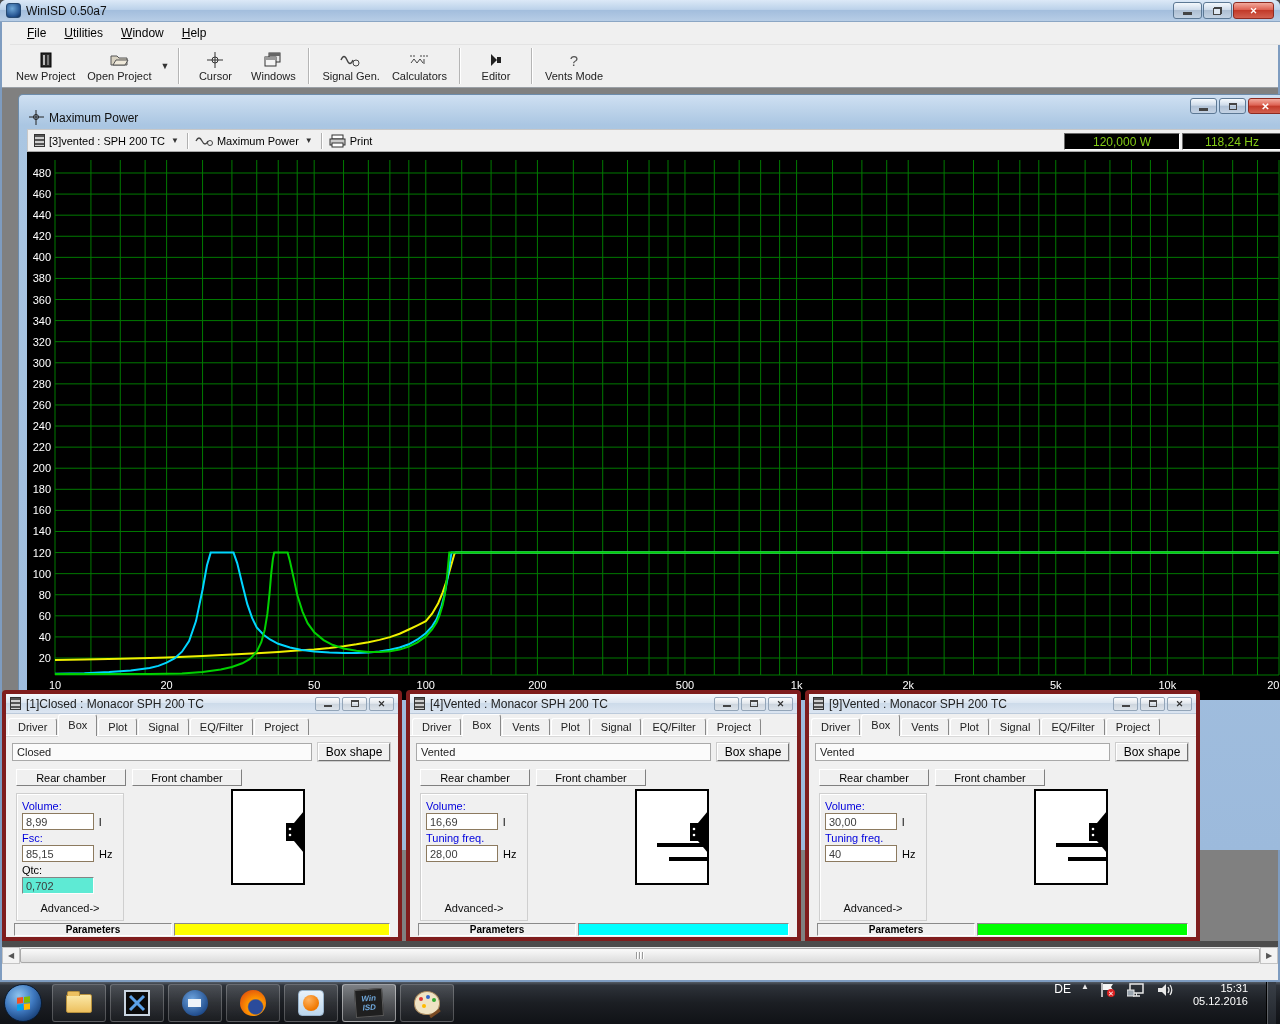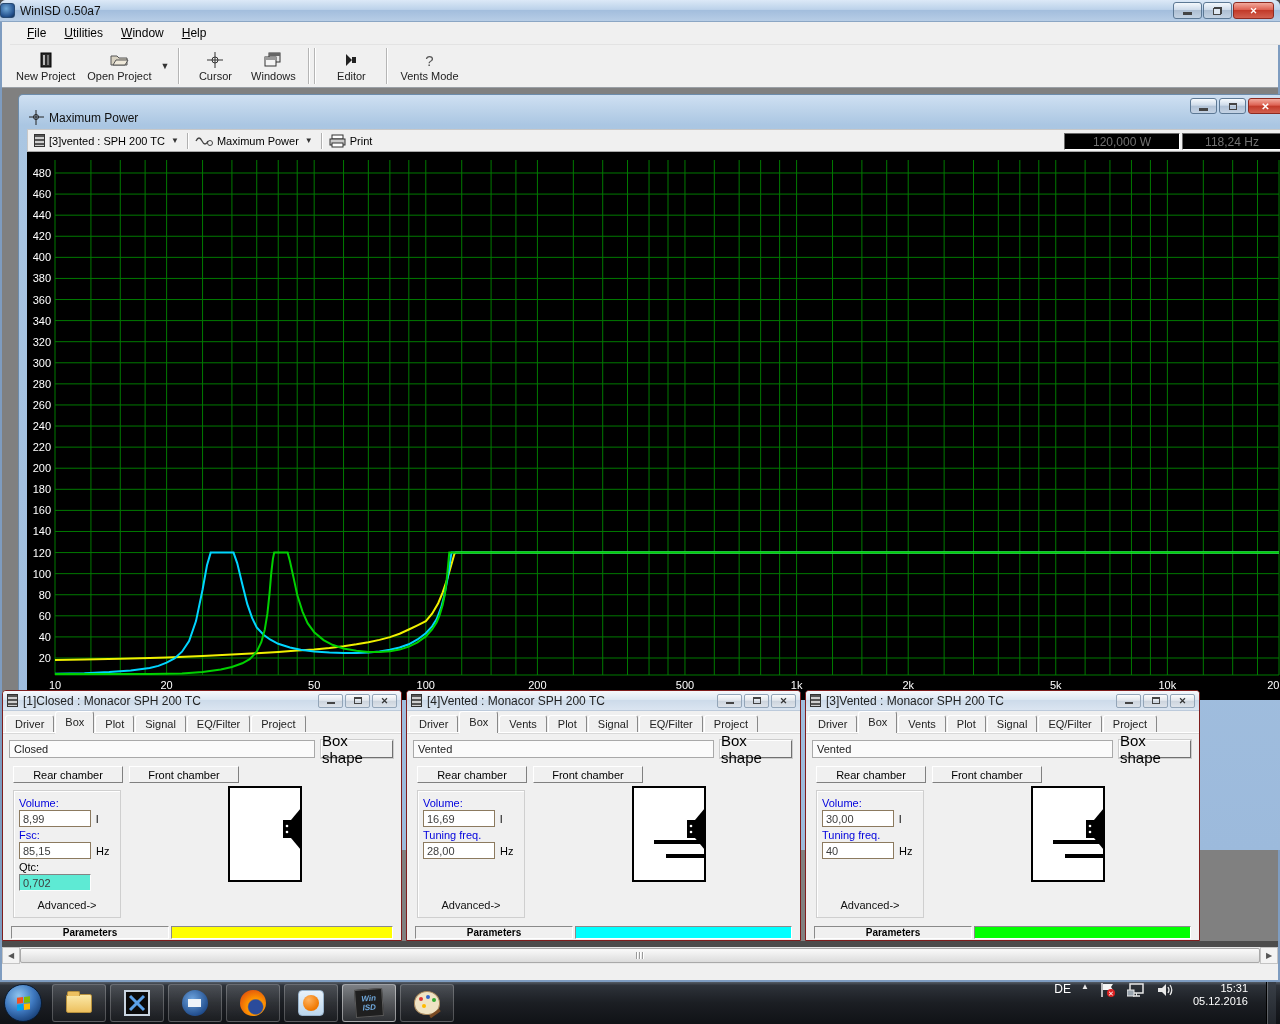--- a/index.html
+++ b/index.html
@@ -5,21 +5,21 @@
   * { margin:0; padding:0; box-sizing:border-box; }
   html,body { width:1280px; height:1024px; overflow:hidden; background:#000; }
   body { font-family:"Liberation Sans", sans-serif; font-size:12px; color:#000; }
   #screen { position:relative; width:1280px; height:1024px; background:#4d4d4d; }
 
   
   .main-window { position:absolute; left:0; top:0; width:1280px; height:982px;
     border:2px solid #7e9cc0; border-top:none; border-radius:6px 6px 0 0; background:#f0f0f0; }
   .titlebar { position:absolute; left:-2px; top:0; width:1280px; height:22px;
     background:linear-gradient(180deg,#dcE9f7 0%,#bcd2ea 45%,#a3bedd 50%,#b7cde6 100%);
-    border-bottom:1px solid #8ba6c4; border-radius:6px 6px 0 0; display:flex; align-items:center; }
+    border-bottom:1px solid #8ba6c4; border-radius:6px 6px 0 0; display:flex; align-items:center; padding-left:6px; }
   .titlebar .app-icon { width:15px; height:15px; border-radius:3px; margin-right:5px;
     background:radial-gradient(circle at 40% 35%, #6fa8d8 0%, #23518e 70%, #102c50 100%);
     border:1px solid #274a73; }
   .titlebar .title-text { font-size:12px; color:#111; }
   .win-btns { position:absolute; right:6px; top:2px; display:flex; gap:1px; }
   .win-btn { width:29px; height:17px; border:1px solid #5c7894; border-radius:3px;
     background:linear-gradient(180deg,#f4f8fc 0%,#cfdceb 45%,#aebfd3 50%,#c3d2e3 100%);
     display:flex; align-items:center; justify-content:center; font-size:9px; color:#333; }
   .win-btn.close { width:41px; border-color:#8e2a20;
     background:linear-gradient(180deg,#f2a99c 0%,#dd6152 45%,#c23a29 50%,#d2604f 100%); color:#fff; font-weight:bold; }
@@ -53,29 +53,29 @@
   .pw-btns { position:absolute; right:10px; top:3px; display:flex; gap:2px; }
   .pw-btn { width:27px; height:16px; border:1px solid #5c7894; border-radius:3px;
     background:linear-gradient(180deg,#f6fafd,#cedbe9 45%,#b0c1d5 50%,#c4d3e4); display:flex; align-items:center; justify-content:center; }
   .pw-btn.close { width:35px; border-color:#8e2a20;
     background:linear-gradient(180deg,#f2a99c,#dd6152 45%,#c23a29 50%,#d2604f); color:#fff; font-weight:bold; font-size:10px; }
   .pw-toolbar { height:23px; background:#f0f0f0; border:1px solid #c8c8c8; border-bottom:1px solid #a8a8a8;
     display:flex; align-items:center; position:relative; font-size:11px; }
   .pw-tool { display:flex; align-items:center; gap:4px; padding:0 6px; height:100%; }
   .pw-sep { width:2px; height:16px; border-left:1px solid #b0b0b0; border-right:1px solid #fff; }
   .drop-arrow { font-size:8px; color:#333; padding:0 2px; }
-  .readout { position:absolute; top:3px; height:17px; background:#000; color:#737373;
+  .readout { position:absolute; top:3px; height:17px; background:#000; color:#84cc16;
     border:1px solid; border-color:#6a6a6a #fff #fff #6a6a6a; display:flex; align-items:center; justify-content:center; font-size:12px; }
   .readout.power { right:104px; width:116px; }
   .readout.freq  { right:2px;  width:100px; }
   .plot-black { position:relative; width:1260px; height:548px; background:#000; }
 
   
   .panel { position:absolute; top:602px; height:251px; background:#f0f0f0;
-    border:1px solid #7f1d1d; border-radius:4px 4px 0 0; }
+    border:4px solid #7f1d1d; border-radius:4px 4px 0 0; }
   .p-title { height:20px; background:linear-gradient(180deg,#f6f9fc,#dde7f2 45%,#cddbea 50%,#dbe5f1);
     border-bottom:1px solid #bccadb; border-radius:3px 3px 0 0; display:flex; align-items:center; padding:0 4px; }
   .p-title .title-text { font-size:12px; color:#222; margin-left:5px; }
   .p-btns { margin-left:auto; display:flex; gap:2px; }
   .p-btn { width:25px; height:14px; border:1px solid #93a5b8; border-radius:2px;
     background:linear-gradient(180deg,#fdfdfd,#e2e7ed 45%,#ccd4dd 50%,#dde3ea);
     display:flex; align-items:center; justify-content:center; font-size:9px; color:#333; }
   .pg-min { width:8px; height:2px; background:#444; margin-top:5px; }
   .pg-max { width:8px; height:7px; border:1px solid #444; border-top-width:2px; }
   .pg-x { font-size:9px; font-weight:bold; color:#333; }
@@ -84,21 +84,21 @@
   .tab { padding:2px 9px 3px 9px; font-size:11px; border:1px solid #888; border-bottom:none;
     border-radius:3px 3px 0 0; background:#f0f0f0; margin-right:1px; color:#222;
     border-top-color:#fff; border-left-color:#fff; height:18px; }
   .tab.active { height:22px; position:relative; z-index:2; padding-top:4px; font-weight:normal;
     box-shadow:0 2px 0 #f0f0f0; }
   .p-body { position:relative; height:194px; border-top:1px solid #d9d9d9; }
   .type-field { position:absolute; left:6px; top:6px; right:86px; height:18px; background:#fbfbfb;
     border:1px solid #a9a9a9; font-size:11px; color:#222; display:flex; align-items:center; padding-left:4px; }
   .boxshape-btn { position:absolute; right:8px; top:6px; width:72px; height:18px; background:#f0f0f0;
     border:1px solid; border-color:#fff #707070 #707070 #fff; box-shadow:0 0 0 1px #40404033;
-    font-size:15px; display:flex; align-items:center; justify-content:center; }
+    font-size:12px; display:flex; align-items:center; justify-content:center; }
   .chamber-btn { position:absolute; top:32px; height:17px; background:#f0f0f0; border:1px solid;
     border-color:#fff #808080 #808080 #fff; font-size:11px; display:flex; align-items:center; justify-content:center; }
   .chamber-btn.rear  { left:10px; width:110px; }
   .chamber-btn.front { left:126px; width:110px; }
   .fields-pane { position:absolute; left:10px; top:56px; width:108px; height:128px;
     border:1px solid #cfcfcf; box-shadow:inset 1px 1px 0 #fff; padding:4px 5px; }
   .f-label { font-size:11px; color:#0000dd; margin-top:2px; }
   .f-label.plain { color:#000; }
   .f-row { display:flex; align-items:flex-end; gap:5px; }
   .f-input { width:72px; height:17px; background:#fff; border:1px solid #8c7a5f; font-size:11px;
@@ -240,20 +240,42 @@
                 <rect x="5" y="1" width="11" height="9" fill="#e8e8e8" stroke="#333"></rect>
                 <rect x="5" y="1" width="11" height="3" fill="#666"></rect>
                 <rect x="1" y="5" width="11" height="9" fill="#f4f4f4" stroke="#333"></rect>
                 <rect x="1" y="5" width="11" height="3" fill="#999"></rect>
               </svg>
             </span>
           <span>Windows</span>
         </div>
       </div>
       <div class="tb-sep"></div>
+      <div class="tb-group">
+        <div class="tb-btn">
+          <span class="ico">
+            <svg width="22" height="16">
+                <path d="M1 8 Q4 1 7 8 T13 8" fill="none" stroke="#444" stroke-width="1.4"></path>
+                <circle cx="16" cy="11" r="3" fill="none" stroke="#444"></circle>
+              </svg>
+            </span>
+          <span>Signal Gen.</span>
+        </div>
+        <div class="tb-btn">
+          <span class="ico">
+            <svg width="22" height="16">
+                <line x1="2" y1="4" x2="8" y2="4" stroke="#444" stroke-dasharray="2 1"></line>
+                <line x1="12" y1="4" x2="20" y2="4" stroke="#444" stroke-dasharray="2 1"></line>
+                <path d="M3 11 l3 -4 l3 4 l3 -4 l3 4" fill="none" stroke="#444"></path>
+                <line x1="16" y1="7" x2="16" y2="12" stroke="#444"></line>
+              </svg>
+            </span>
+          <span>Calculators</span>
+        </div>
+      </div>
       <div class="tb-sep"></div>
       <div class="tb-group">
         <div class="tb-btn">
           <span class="ico">
             <svg width="16" height="16">
                 <rect x="9" y="5" width="4" height="6" fill="#222"></rect>
                 <polygon points="9,8 3,2 3,14" fill="#222"></polygon>
               </svg>
             </span>
           <span>Editor</span>
@@ -553,21 +575,21 @@
         </div>
         <div class="params-bar">
           <div class="params-cell params-name">Parameters</div>
           <div class="params-cell params-color" style="background: rgb(0, 255, 255);"></div>
         </div>
       </div>
 
       <div class="panel" style="left:803px; width:395px;">
         <div class="p-title">
           <span class="door-icon"></span>
-          <span class="title-text">[3]Vented : Monacor SPH 200 TC</span>
+          <span class="title-text">[9]Vented : Monacor SPH 200 TC</span>
           <div class="p-btns">
             <div class="p-btn">
                 <div class="pg-min"></div>
               </div>
             <div class="p-btn">
                 <div class="pg-max"></div>
               </div>
             <div class="p-btn">
                 <span class="pg-x">✕</span>
               </div>

